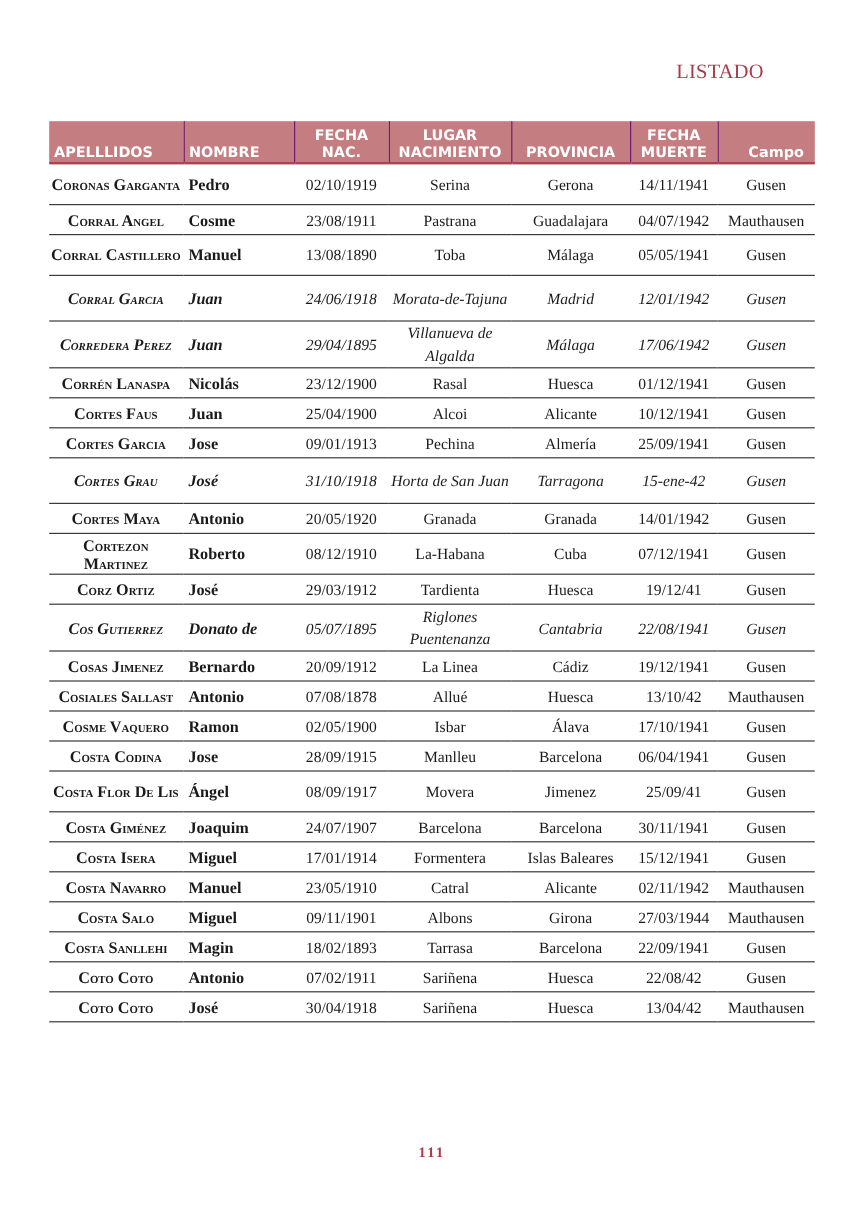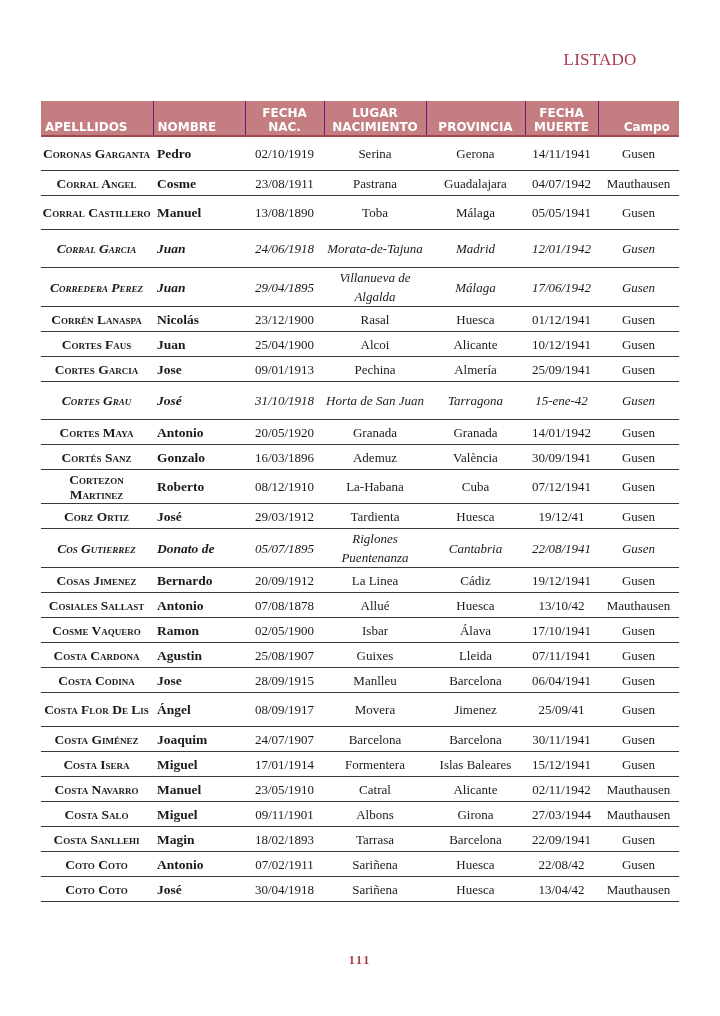--- a/index.html
+++ b/index.html
@@ -159,29 +159,20 @@
       </tr>
       <tr class="r1">
         <td class="surname">Cortes Maya</td>
         <td class="name">Antonio</td>
         <td>20/05/1920</td>
         <td>Granada</td>
         <td>Granada</td>
         <td>14/01/1942</td>
         <td>Gusen</td>
       </tr>
-      <tr class="r1">
-        <td class="surname">Cortés Sanz</td>
-        <td class="name">Gonzalo</td>
-        <td>16/03/1896</td>
-        <td>Ademuz</td>
-        <td>València</td>
-        <td>30/09/1941</td>
-        <td>Gusen</td>
-      </tr>
       <tr class="r2">
         <td class="surname">Cortezon Martinez</td>
         <td class="name">Roberto</td>
         <td>08/12/1910</td>
         <td>La-Habana</td>
         <td>Cuba</td>
         <td>07/12/1941</td>
         <td>Gusen</td>
       </tr>
       <tr class="r1">
@@ -223,29 +214,20 @@
       <tr class="r1">
         <td class="surname">Cosme Vaquero</td>
         <td class="name">Ramon</td>
         <td>02/05/1900</td>
         <td>Isbar</td>
         <td>Álava</td>
         <td>17/10/1941</td>
         <td>Gusen</td>
       </tr>
       <tr class="r1">
-        <td class="surname">Costa Cardona</td>
-        <td class="name">Agustin</td>
-        <td>25/08/1907</td>
-        <td>Guixes</td>
-        <td>Lleida</td>
-        <td>07/11/1941</td>
-        <td>Gusen</td>
-      </tr>
-      <tr class="r1">
         <td class="surname">Costa Codina</td>
         <td class="name">Jose</td>
         <td>28/09/1915</td>
         <td>Manlleu</td>
         <td>Barcelona</td>
         <td>06/04/1941</td>
         <td>Gusen</td>
       </tr>
       <tr class="r2">
         <td class="surname">Costa Flor De Lis</td>

